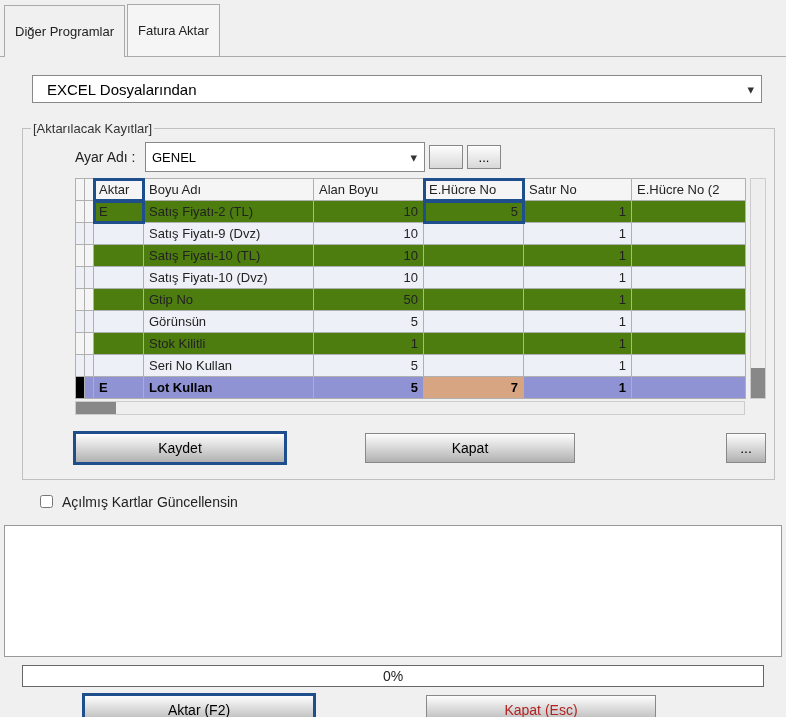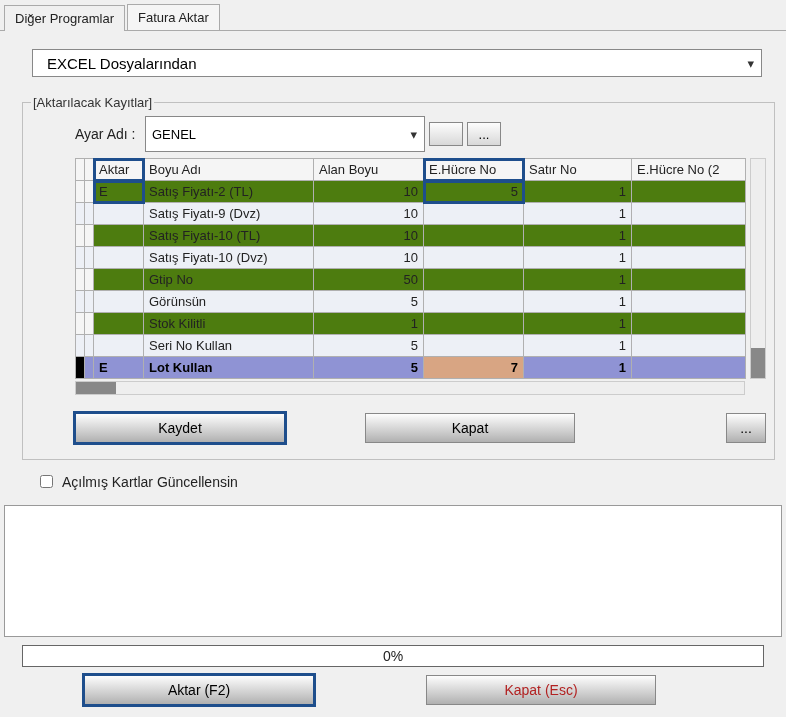--- a/index.html
+++ b/index.html
@@ -13,21 +13,21 @@
     width: 786px;
     height: 717px;
     overflow: hidden;
   }
   .tabs {
     display: flex;
     padding: 4px 4px 0 4px;
     background: #f0f0f0;
   }
   .tab {
-    padding: 5px 10px;
+    padding: 18px 10px;
     border: 1px solid #aaa;
     border-bottom: none;
     background: #f5f5f5;
     margin-right: 2px;
     font-size: 13px;
     cursor: pointer;
   }
   .tab.active {
     background: #f0f0f0;
     position: relative;
@@ -69,21 +69,21 @@
   fieldset.records legend {
     font-size: 13px;
     padding: 0 2px;
     color: #333;
   }
 
   .ayar-row { margin: 2px 0 6px 44px; display: flex; align-items: center; }
   .ayar-label { width: 70px; font-size: 14px; }
   .ayar-select {
     width: 280px;
-    height: 36px;
+    height: 30px;
     border: 1px solid #888;
     background: #fff;
     padding: 0 6px;
     font-size: 13px;
     appearance: none;
   }
   .ayar-select-wrap { position: relative; display: inline-block; }
   .ayar-select-wrap::after {
     content: "▾";
     position: absolute;

